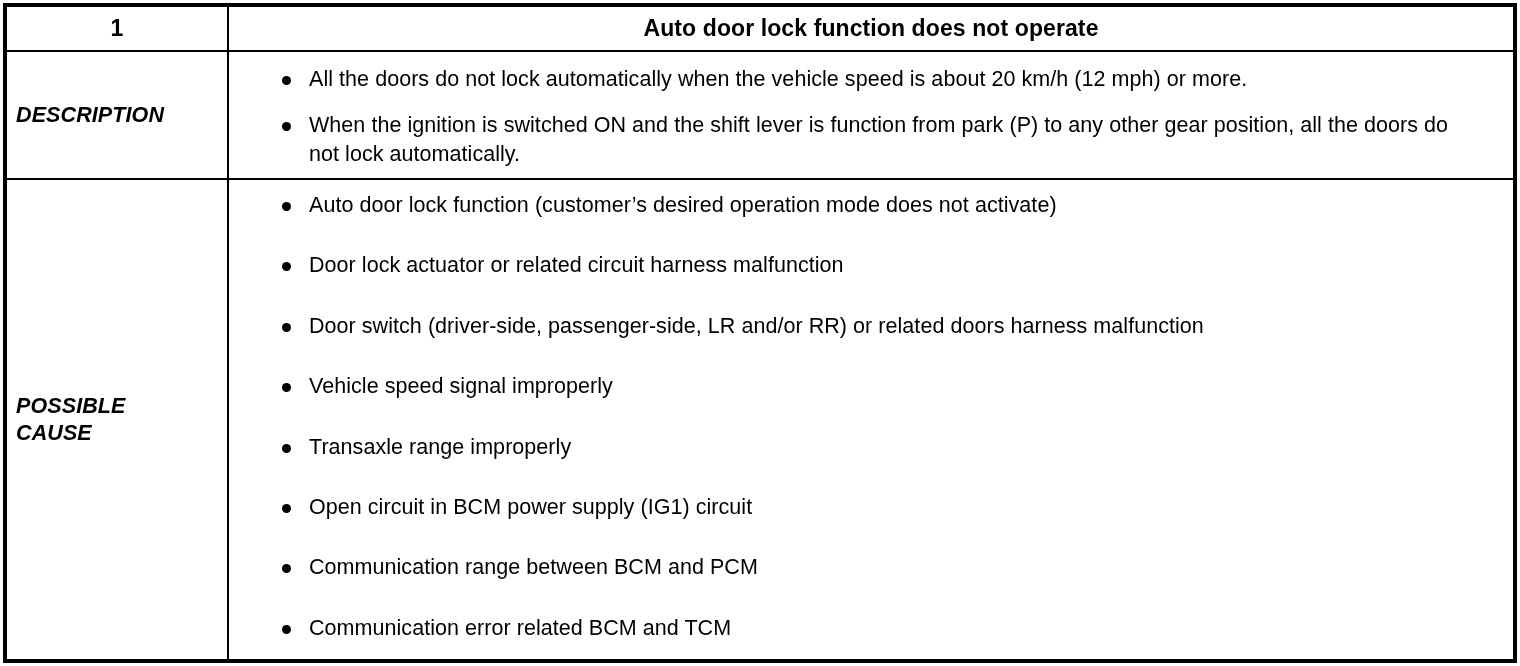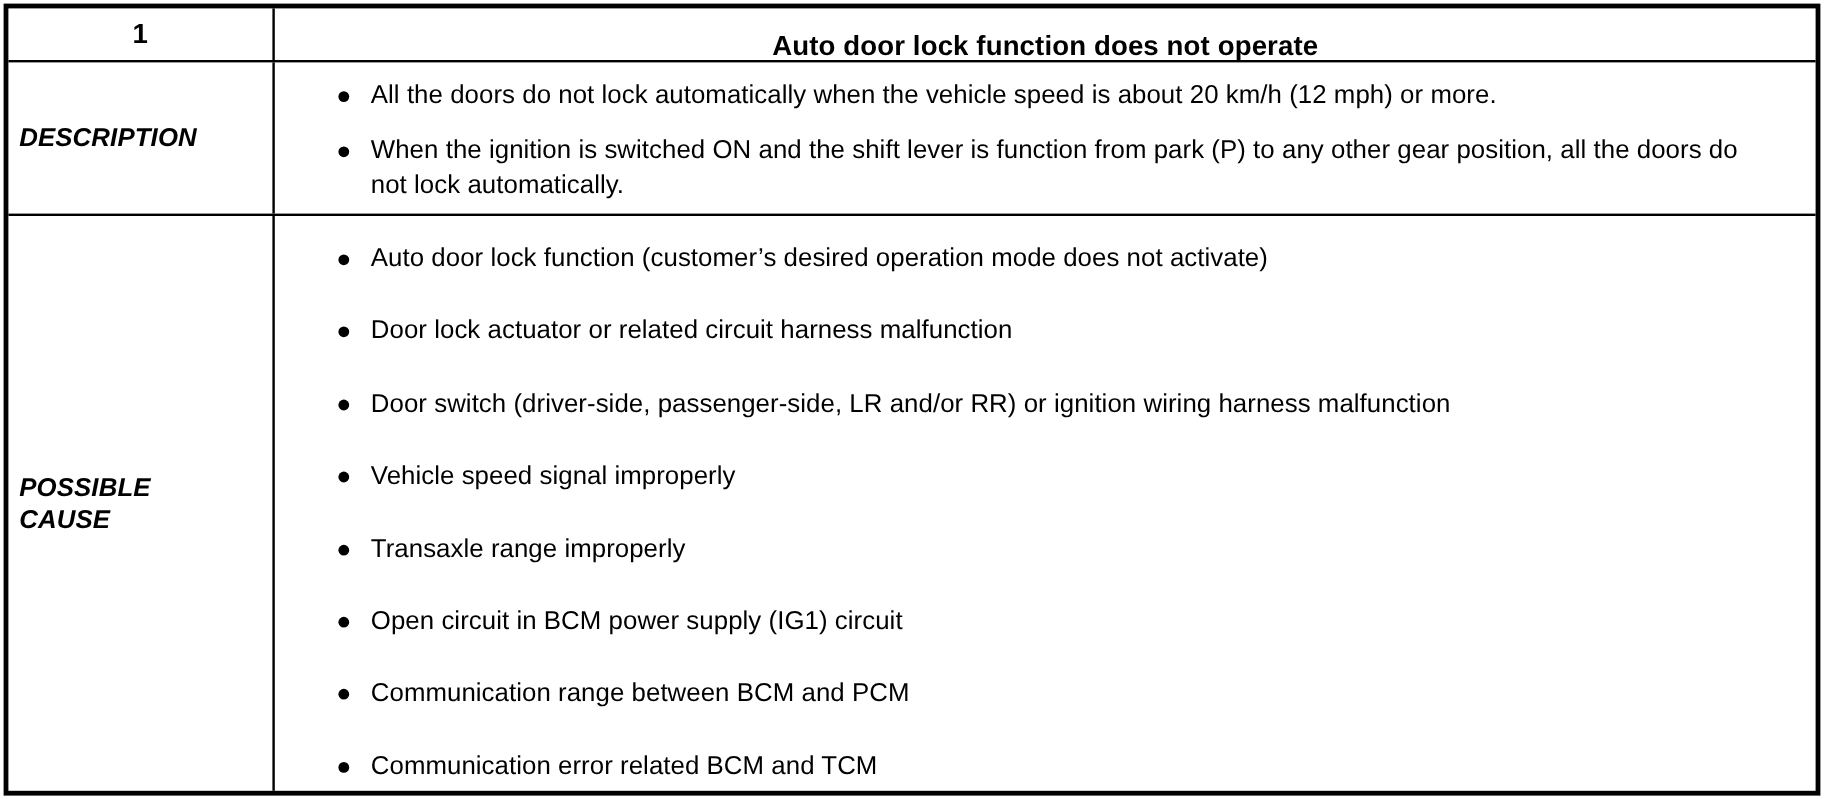--- a/index.html
+++ b/index.html
@@ -84,33 +84,33 @@
   }
   .row-label {
     font-size: 21.5px;
     font-weight: bold;
     letter-spacing: 0.1px;
     line-height: 1.22;
     font-style: italic;
   }
   .cell-body.title-cell {
     display: flex;
-    align-items: flex-end;
+    align-items: center;
   }
   
   ul.bullets {
     list-style: none;
     margin: 0;
     padding: 0;
   }
   ul.bullets.desc {
     padding-top: 13px;
   }
   ul.bullets.cause {
-    padding-top: 21px;
+    padding-top: 11px;
   }
   ul.bullets li {
     position: relative;
     font-size: 21.5px;
     line-height: 1.32;
     letter-spacing: 0.05px;
     padding-left: 80px;
     box-sizing: border-box;
   }
   ul.bullets.desc li {
@@ -164,21 +164,21 @@
     </div>
 
     <div class="row cause-row">
       <div class="cell-label">
         <span class="row-label" id="cause-label">POSSIBLE<br>CAUSE</span>
       </div>
       <div class="cell-body">
         <ul class="bullets cause" id="cause-list">
             <li>Auto door lock function (customer’s desired operation mode does not activate)</li>
             <li>Door lock actuator or related circuit harness malfunction</li>
-            <li>Door switch (driver-side, passenger-side, LR and/or RR) or ignition wiring harness malfunction</li>
+            <li>Door switch (driver-side, passenger-side, LR and/or RR) or related doors harness malfunction</li>
             <li>Vehicle speed signal improperly</li>
             <li>Transaxle range improperly</li>
             <li>Open circuit in BCM power supply (IG1) circuit</li>
             <li>Communication range between BCM and PCM</li>
             <li>Communication error related BCM and TCM</li>
           </ul>
       </div>
     </div>
 
   </div>

